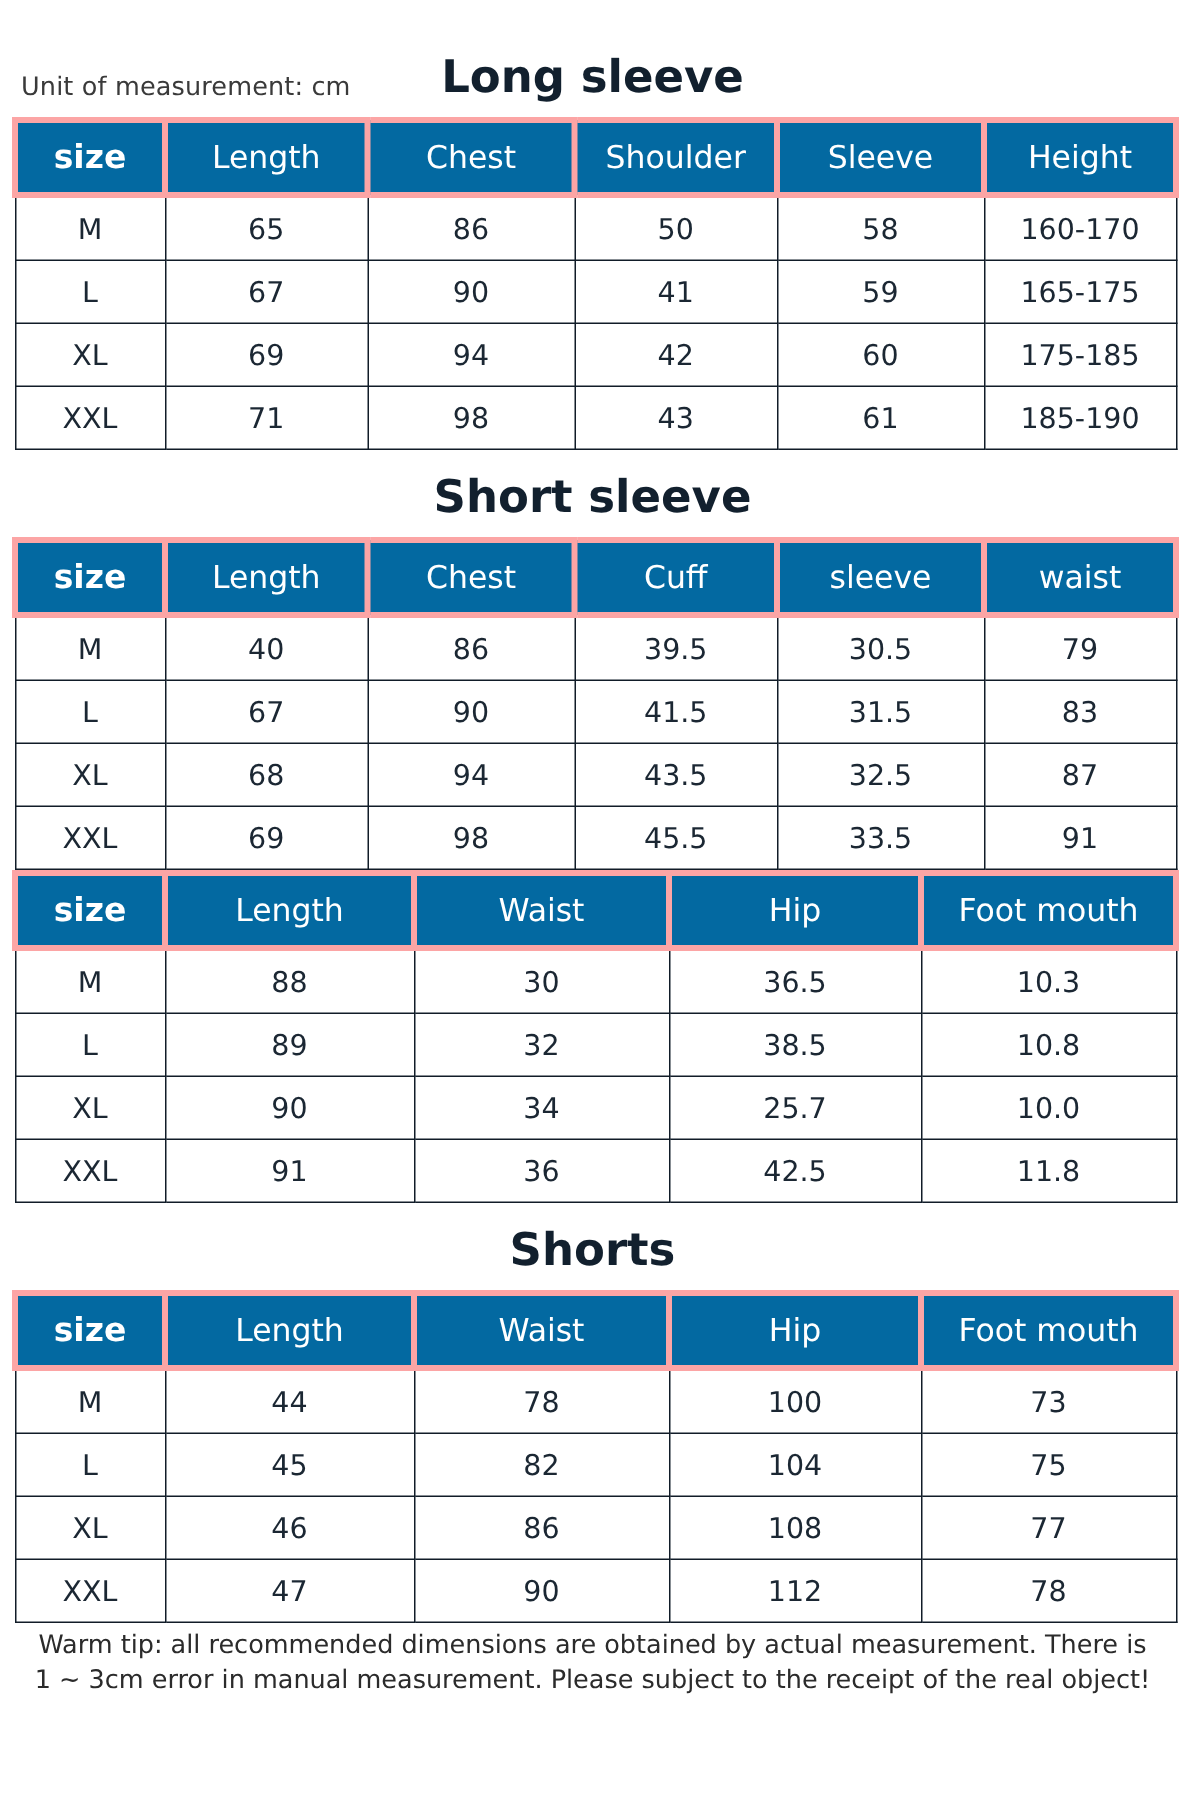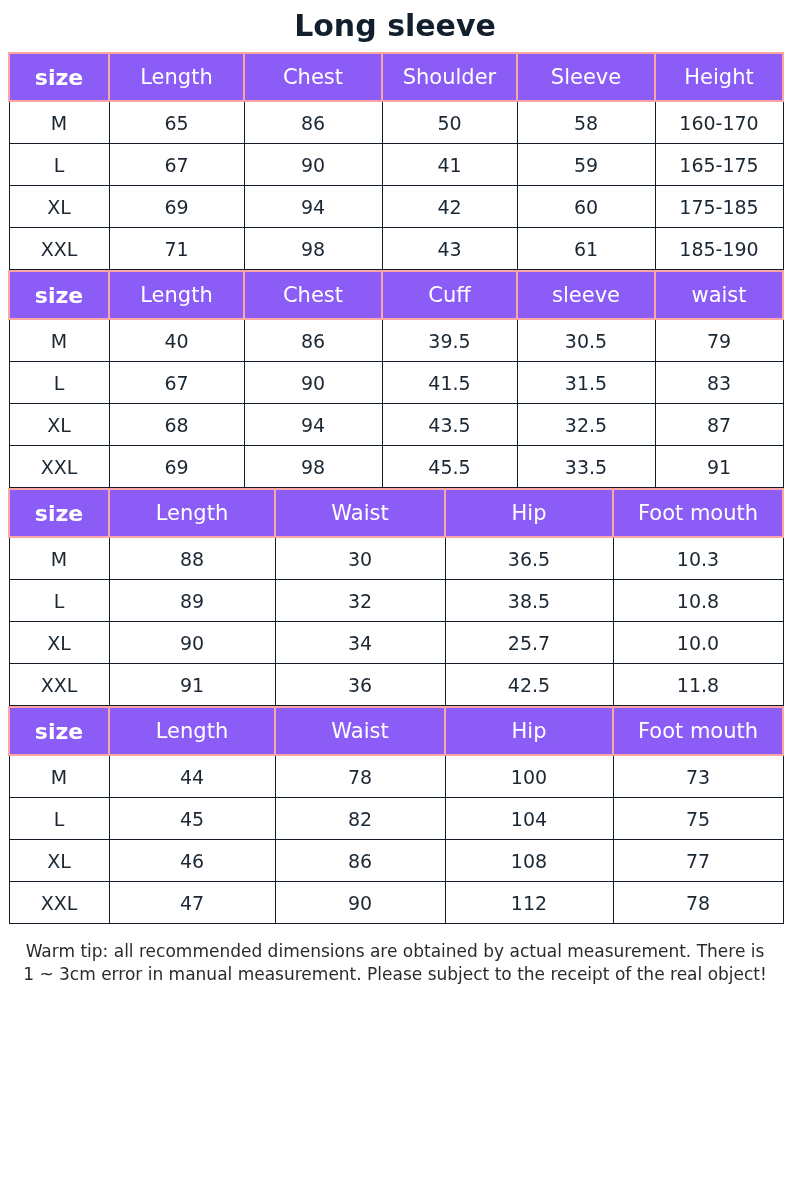--- a/index.html
+++ b/index.html
@@ -30,64 +30,65 @@
   }
   .section-title {
     text-align: center;
     font-size: 30px;
     font-weight: bold;
     color: #12202e;
     margin: 0;
     padding: 0;
     line-height: 1.2;
   }
-  .title-long { padding-top: 8px; padding-bottom: 8px; }
+  .title-long { padding-top: 34px; padding-bottom: 8px; }
   .title-gap  { padding-top: 14px; padding-bottom: 8px; }
 
   table.size-table {
     border-collapse: collapse;
     width: 774px;
     margin: 0 auto;
     table-layout: fixed;
   }
   table.size-table th,
   table.size-table td {
     border: 1px solid #111c28;
     text-align: center;
     font-size: 19px;
     color: #1b2733;
     height: 41px;
     padding: 0 2px;
     font-weight: normal;
   }
   table.size-table thead th {
-    background: #8b5cf6;
+    background: #0369a1;
     color: #ffffff;
     height: 46px;
     font-size: 21px;
-    border: 2px solid #fca5a5;
+    border: 4px solid #fca5a5;
   }
   table.size-table thead th.size-head {
     font-weight: bold;
     font-size: 22px;
   }
   .footer-note {
     text-align: center;
     font-size: 17px;
     color: #2b2b2b;
     line-height: 1.35;
-    margin-top: 16px;
+    margin-top: 4px;
     padding: 0 14px;
   }
 </style>
 </head>
 <body>
 
 <div class="page">
 
+  <div class="unit-note">Unit of measurement: cm</div>
 
   <h2 class="section-title title-long">Long sleeve</h2>
   <table class="size-table">
     <colgroup>
         <col style="width: 100px;">
         <col style="width: 135px;">
         <col style="width: 138px;">
         <col style="width: 135px;">
         <col style="width: 138px;">
         <col style="width: 128px;">
@@ -131,20 +132,21 @@
           <td>XXL</td>
           <td>71</td>
           <td>98</td>
           <td>43</td>
           <td>61</td>
           <td>185-190</td>
         </tr>
       </tbody>
   </table>
 
+  <h2 class="section-title title-gap">Short sleeve</h2>
   <table class="size-table">
     <colgroup>
         <col style="width: 100px;">
         <col style="width: 135px;">
         <col style="width: 138px;">
         <col style="width: 135px;">
         <col style="width: 138px;">
         <col style="width: 128px;">
       </colgroup>
     <thead>
@@ -235,20 +237,21 @@
         <tr>
           <td>XXL</td>
           <td>91</td>
           <td>36</td>
           <td>42.5</td>
           <td>11.8</td>
         </tr>
       </tbody>
   </table>
 
+  <h2 class="section-title title-gap">Shorts</h2>
   <table class="size-table">
     <colgroup>
         <col style="width: 100px;">
         <col style="width: 166px;">
         <col style="width: 170px;">
         <col style="width: 168px;">
         <col style="width: 170px;">
       </colgroup>
     <thead>
         <tr>

